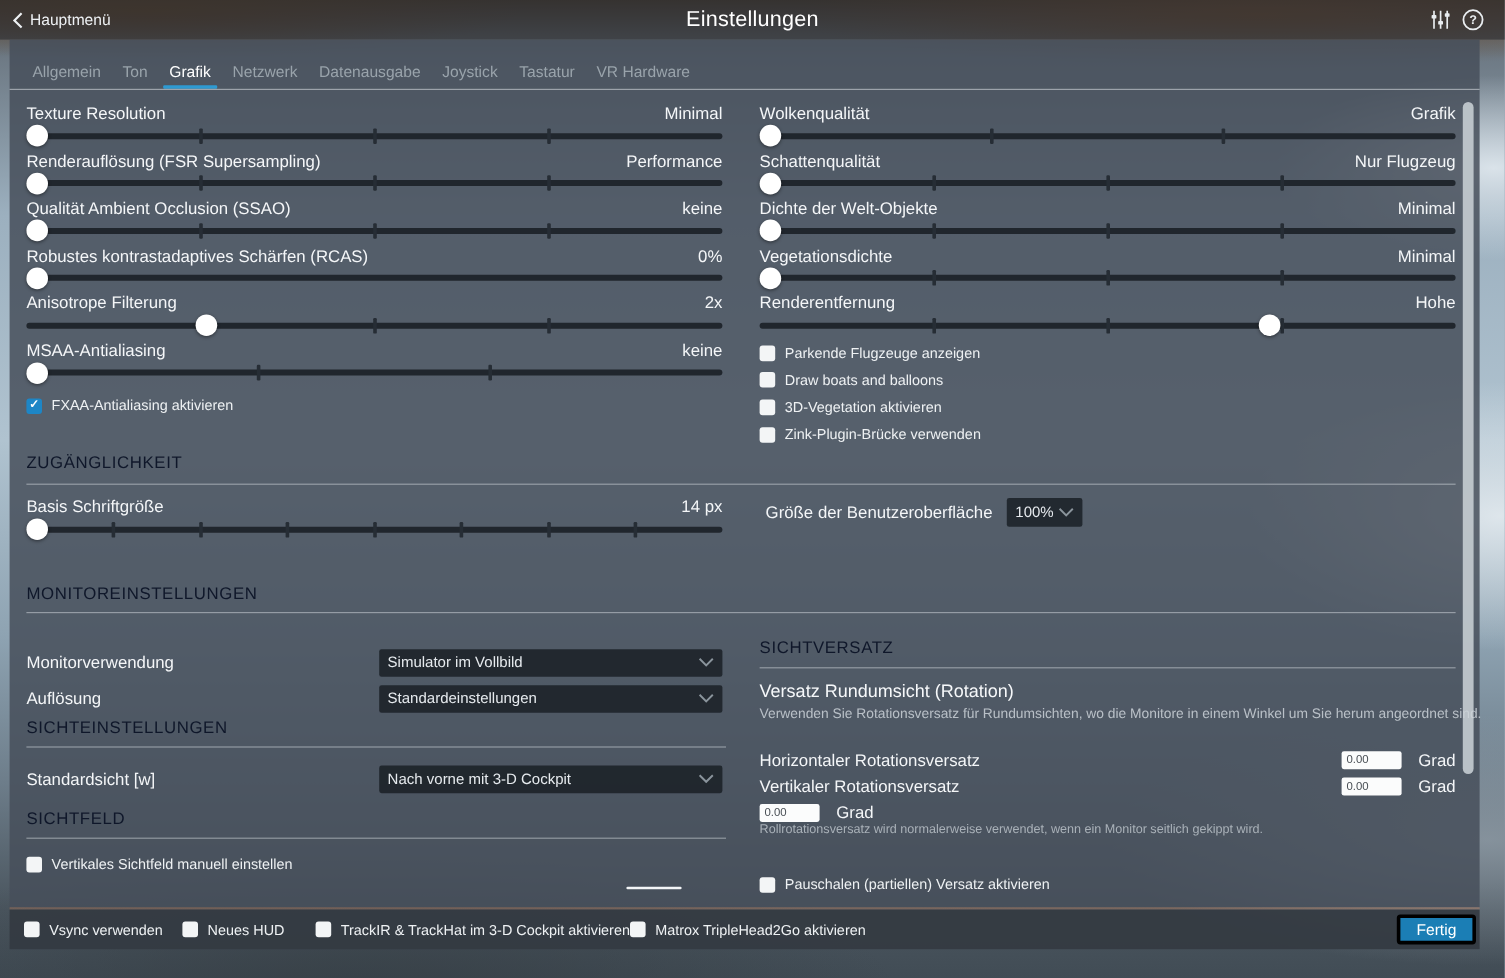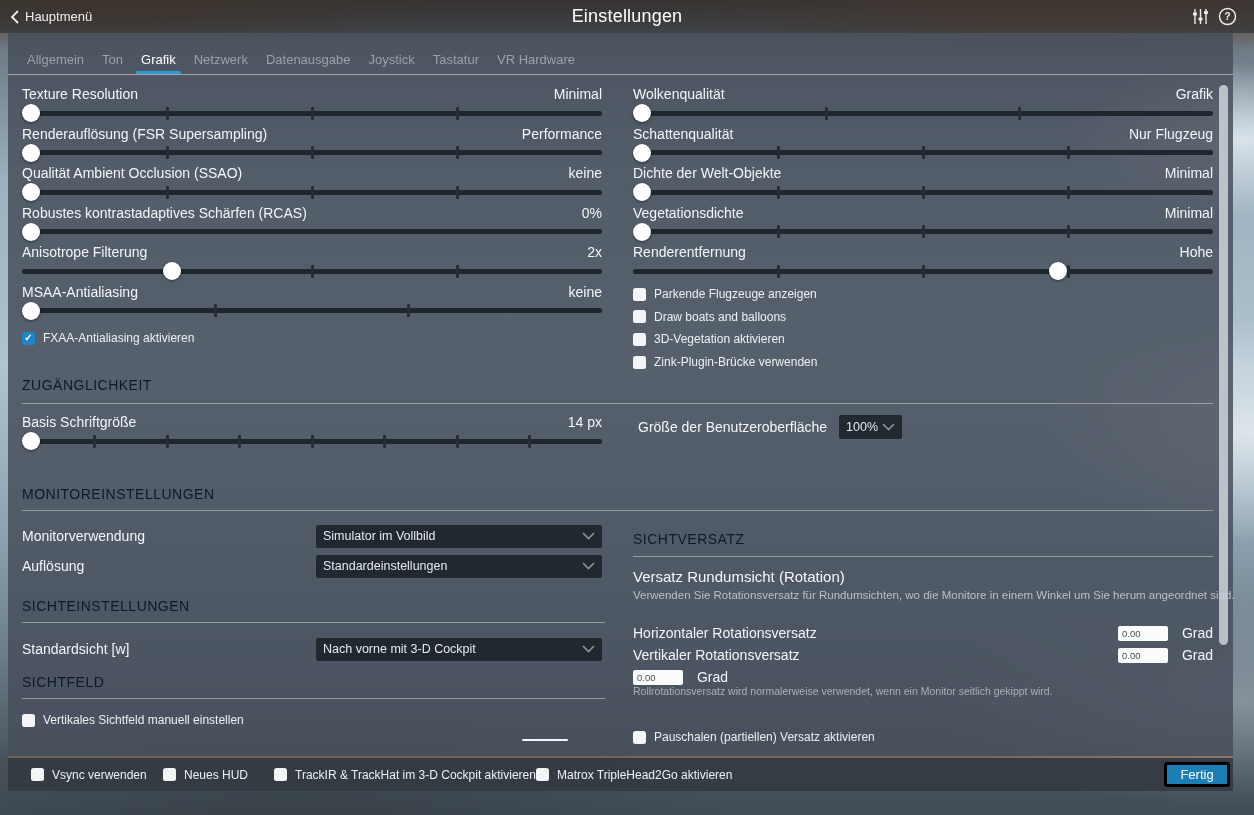--- a/index.html
+++ b/index.html
@@ -71,21 +71,21 @@
   .off-input{width:50px;height:15px;background:#fbfcfc;border-radius:2px;color:#4a5056;font-size:9.5px;line-height:15px;padding:0 4px;box-sizing:border-box;margin-right:9px;}
   .off-unit{width:36px;text-align:right;font-size:14px;color:#f4f6f8;}
   .off-note{position:absolute;left:625px;top:652px;font-size:10.5px;color:#a9b1b8;white-space:nowrap;}
   .pausch-cb{position:absolute;left:625px;top:697px;}
   .fov-cb{position:absolute;left:14px;top:680px;}
   .partial-line{position:absolute;left:514px;top:706px;width:46px;height:2px;background:#f3f5f7;border-radius:1px;}
   .scrollbar{position:absolute;left:1211px;top:52px;width:9px;height:560px;background:rgba(205,211,216,0.85);border-radius:5px;cursor:pointer;}
   
   .gap-line{position:absolute;left:8px;top:756px;width:1225px;height:2px;background:linear-gradient(90deg,rgba(146,106,86,0.55),rgba(172,124,98,0.5));}
   .footer{position:absolute;left:8px;top:758px;width:1225px;height:33px;background:rgba(52,58,66,0.93);}
-  .footer .cb{position:absolute;top:50%;transform:translateY(-50%);margin-left:11px;}
+  .footer .cb{position:absolute;top:50%;transform:translateY(-50%);}
   .footer .cb:nth-of-type(1){left:12px;}
   .footer .cb:nth-of-type(2){left:144px;}
   .footer .cb:nth-of-type(3){left:255px;}
   .footer .cb:nth-of-type(4){left:517px;}
   .done-btn{position:absolute;right:3px;top:4px;width:66px;height:25px;background:#1b7eb5;border:3px solid #000000;border-radius:3px;color:#ffffff;font-size:13px;display:flex;align-items:center;justify-content:center;box-sizing:border-box;cursor:pointer;}
 </style>
 </head>
 <body>
 
 <div class="screen">
@@ -325,21 +325,21 @@
       <div class="dd dd-small">
         <span class="dd-value">100%</span>
         <svg width="13" height="8" viewBox="0 0 13 8">
             <polyline points="1,1 6.5,6.5 12,1" fill="none" stroke="#8a949c" stroke-width="1.6"></polyline>
           </svg>
       </div>
     </div>
 
     <div class="sec-heading" style="left:14px;top:453px;">MONITOREINSTELLUNGEN</div>
     <div class="sec-divider" style="left:14px;top:477px;width:1191px;"></div>
-    <div class="sel-rows" style="left:14px;top:488px;">
+    <div class="sel-rows" style="left:14px;top:504px;">
         <div class="sel-row">
     <span class="sel-label">Monitorverwendung</span>
     <div class="dd sel-dd">
       <span class="dd-value">Simulator im Vollbild</span>
       <svg width="13" height="8" viewBox="0 0 13 8">
               <polyline points="1,1 6.5,6.5 12,1" fill="none" stroke="#8a949c" stroke-width="1.6"></polyline>
             </svg>
     </div>
   </div>
         <div class="sel-row">

